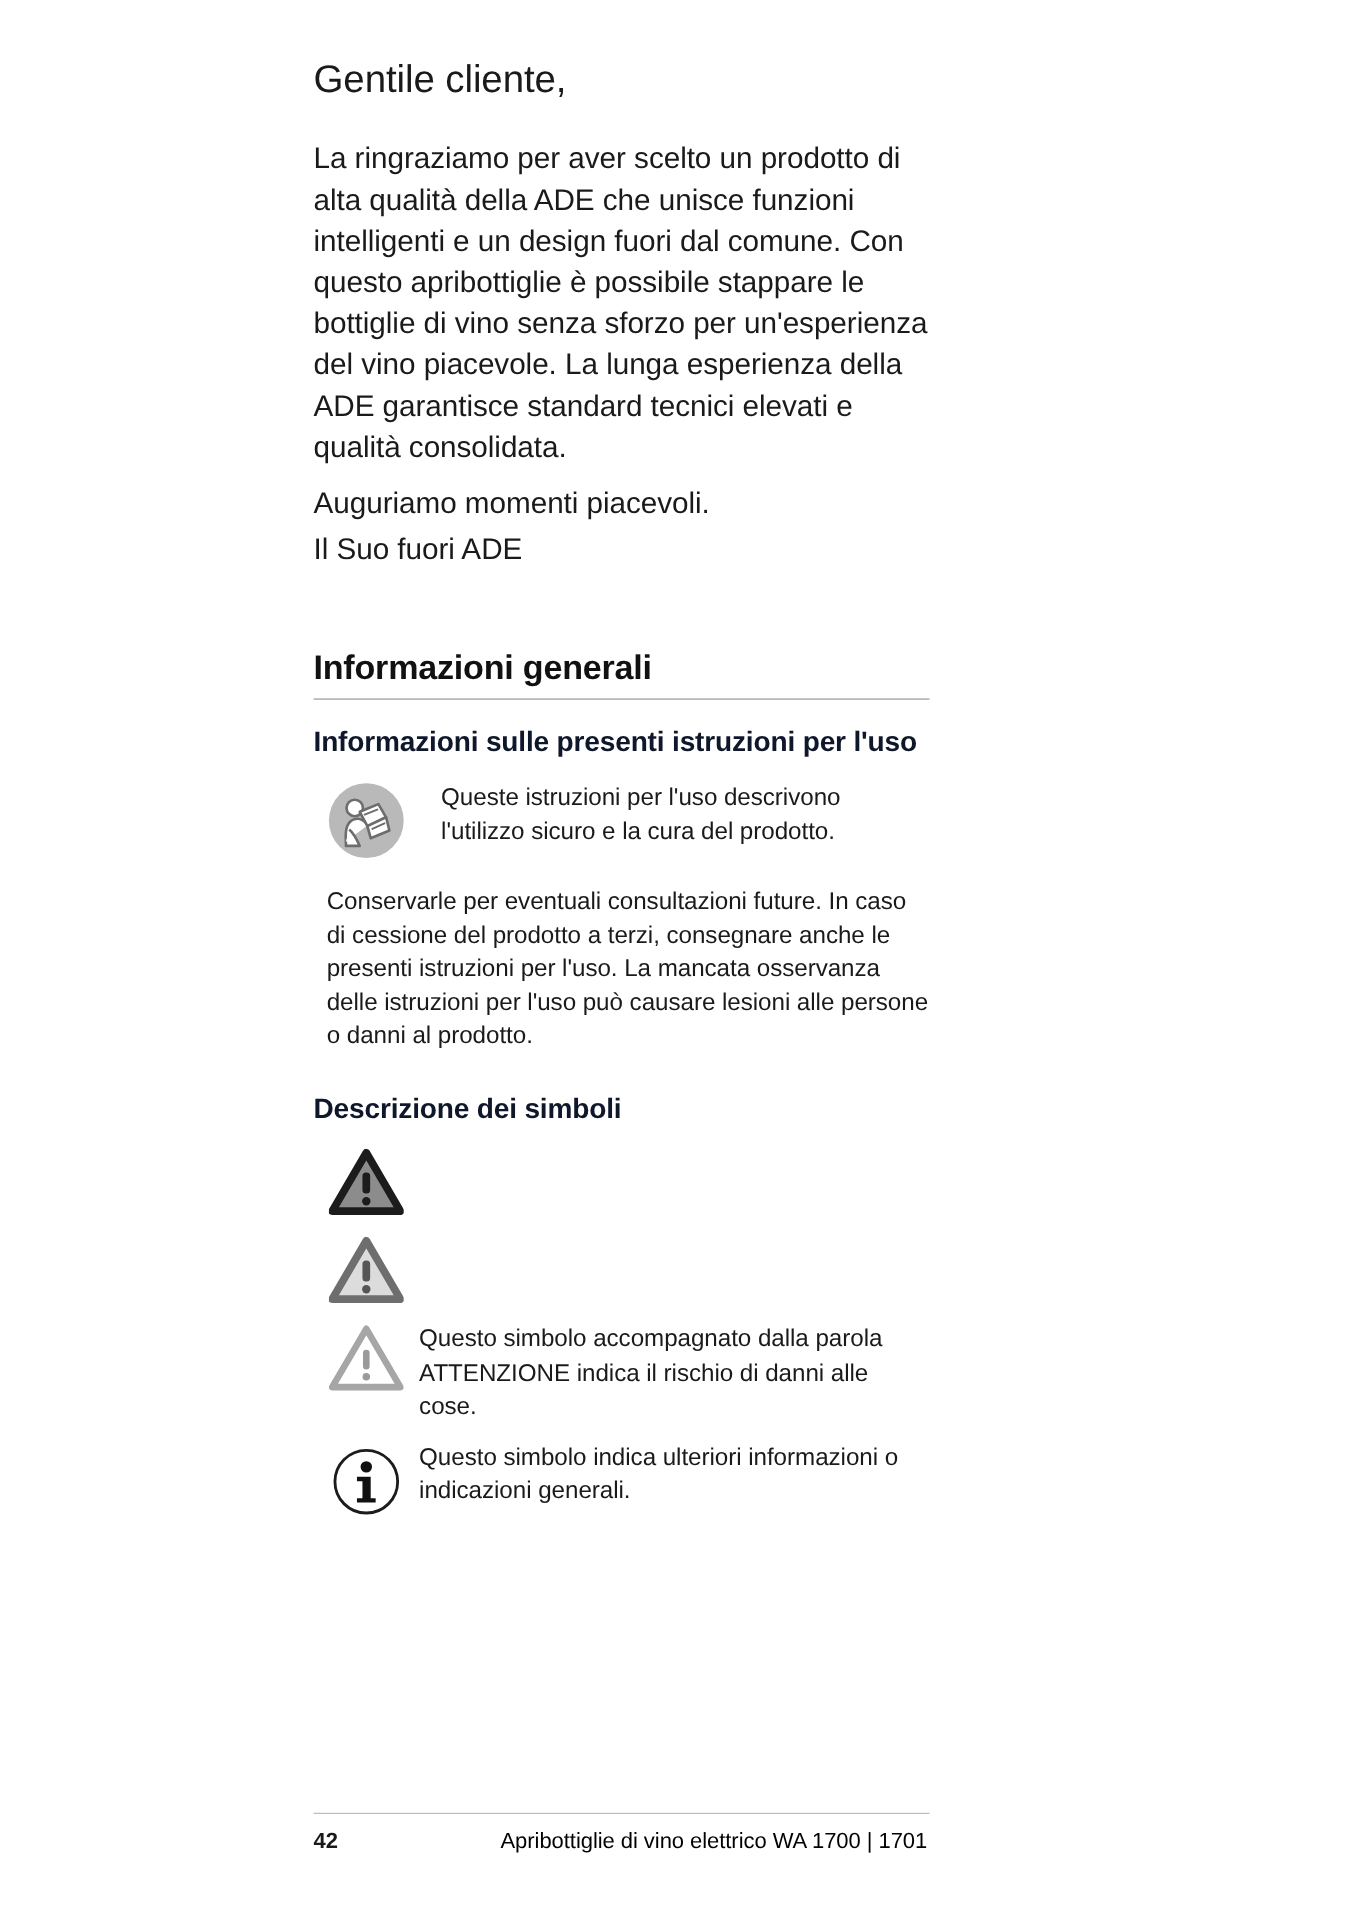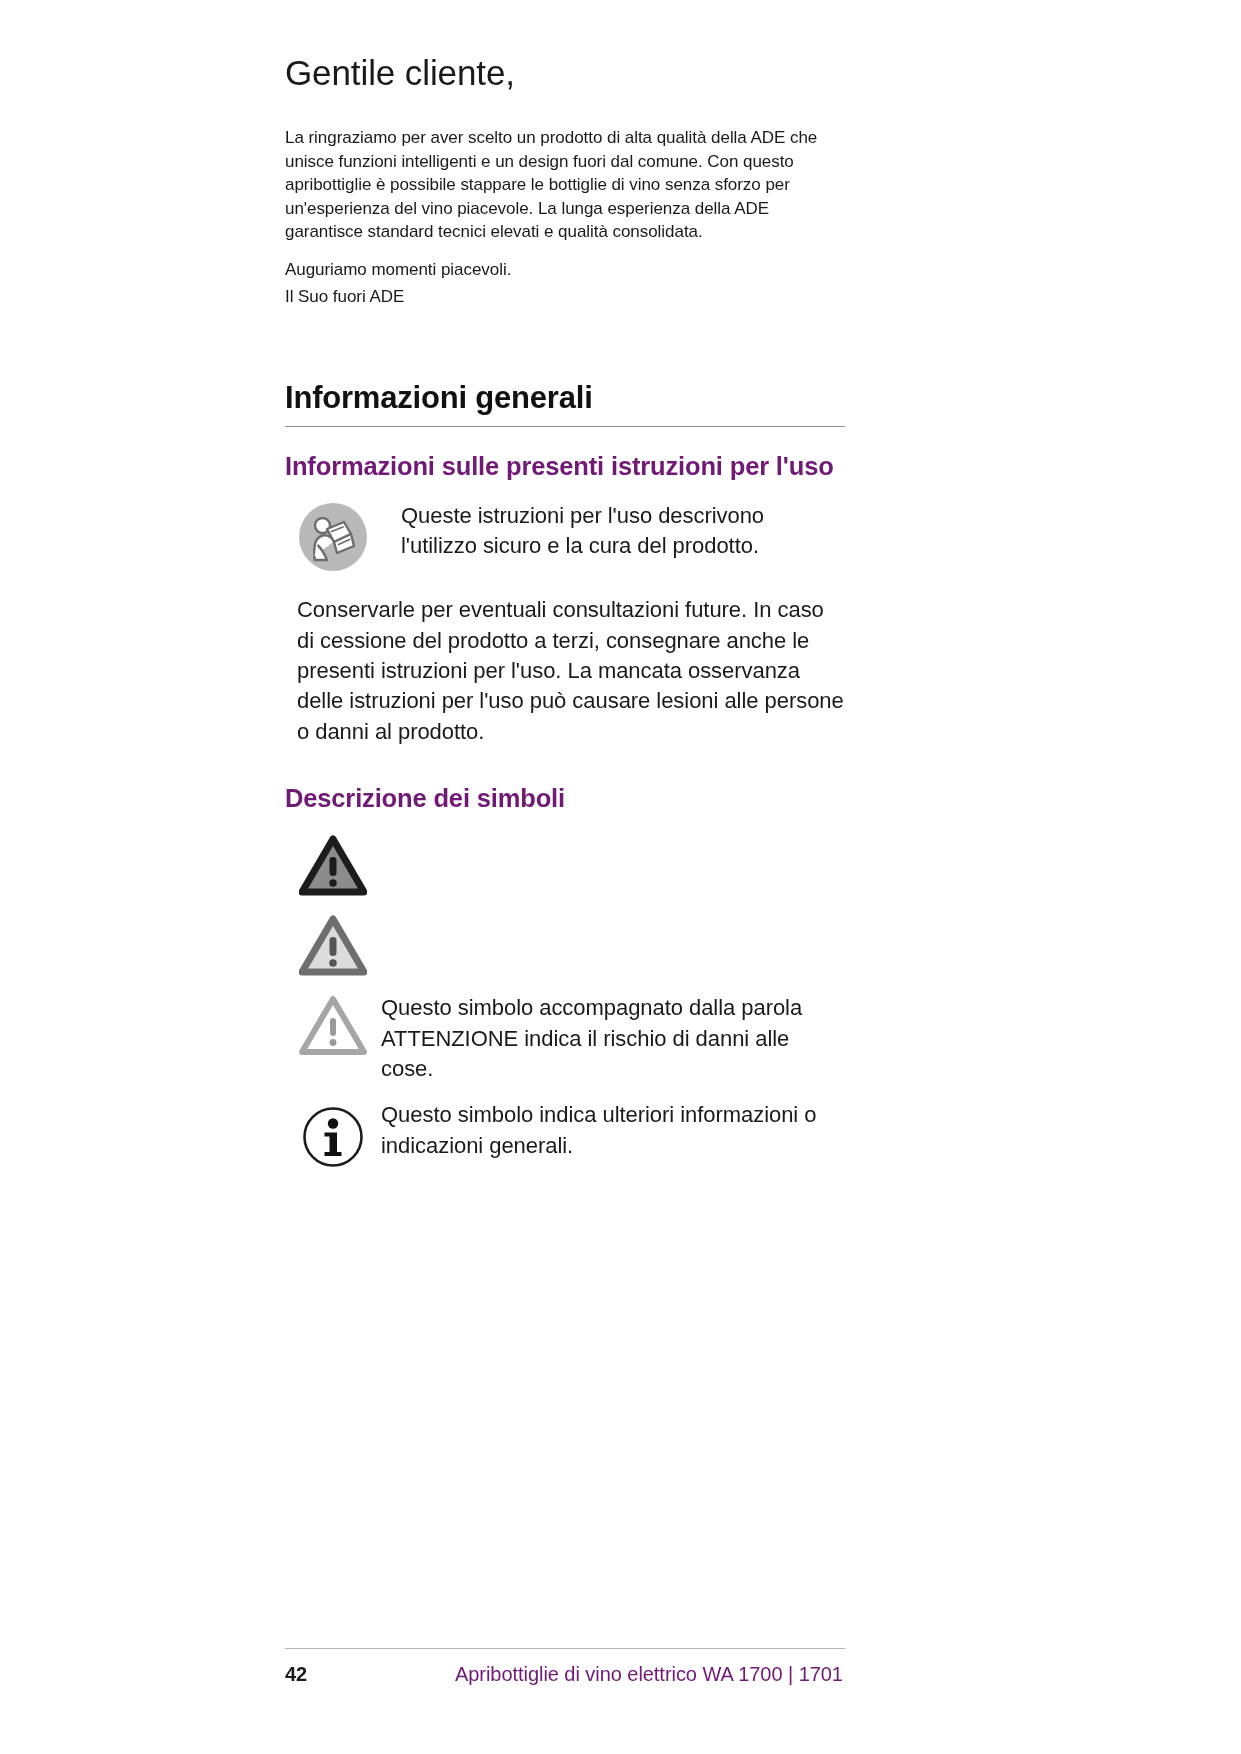--- a/index.html
+++ b/index.html
@@ -35,21 +35,21 @@
   .greeting-title {
     font-size: 35px;
     font-weight: 400;
     line-height: 1.18;
     letter-spacing: -0.1px;
     margin: 0 0 33px 0;
     color: #1a1a1a;
   }
 
   .body-para {
-    font-size: 17px;
+    font-size: 27px;
     font-weight: 400;
     line-height: 1.385;
     margin: 0 0 14px 0;
     color: #1a1a1a;
     letter-spacing: -0.05px;
   }
   .body-para:last-child { margin-bottom: 0; }
 
   .tight { margin-bottom: 4px; }
 
@@ -67,21 +67,21 @@
     margin: 10px 0 24px 0;
     width: 100%;
   }
 
   .sub-title {
     font-size: 25.5px;
     font-weight: 700;
     line-height: 1.25;
     margin: 0 0 16px 0;
     letter-spacing: -0.15px;
-    color: #701a75;
+    color: #0f172a;
   }
   .sub-title.spaced { margin-top: 36px; }
 
   
   .icon-row {
     display: flex;
     align-items: flex-start;
     margin-bottom: 16px;
   }
   .icon-cell {
@@ -131,21 +131,21 @@
   .footer-pagenum {
     font-size: 20px;
     font-weight: 700;
     color: #1a1a1a;
     width: 170px;
     flex: 0 0 170px;
   }
   .footer-doc {
     font-size: 20px;
     font-weight: 400;
-    color: #701a75;
+    color: #000000;
     letter-spacing: -0.05px;
   }
 
   svg { display: block; }
 </style>
 </head>
 <body>
 
 <div class="page">
 

